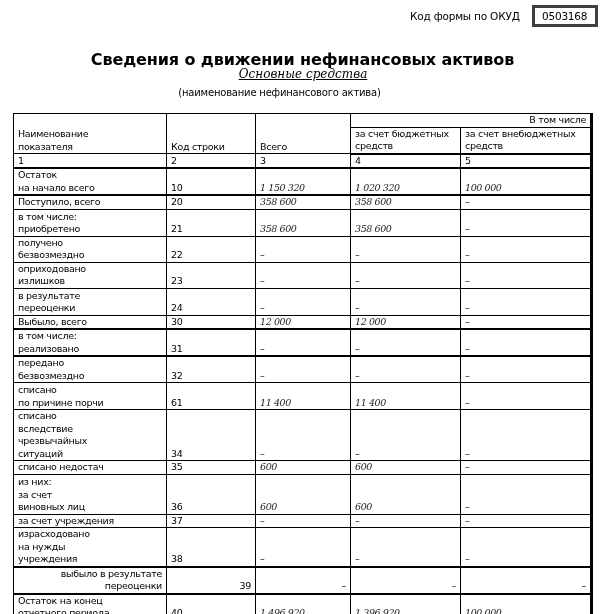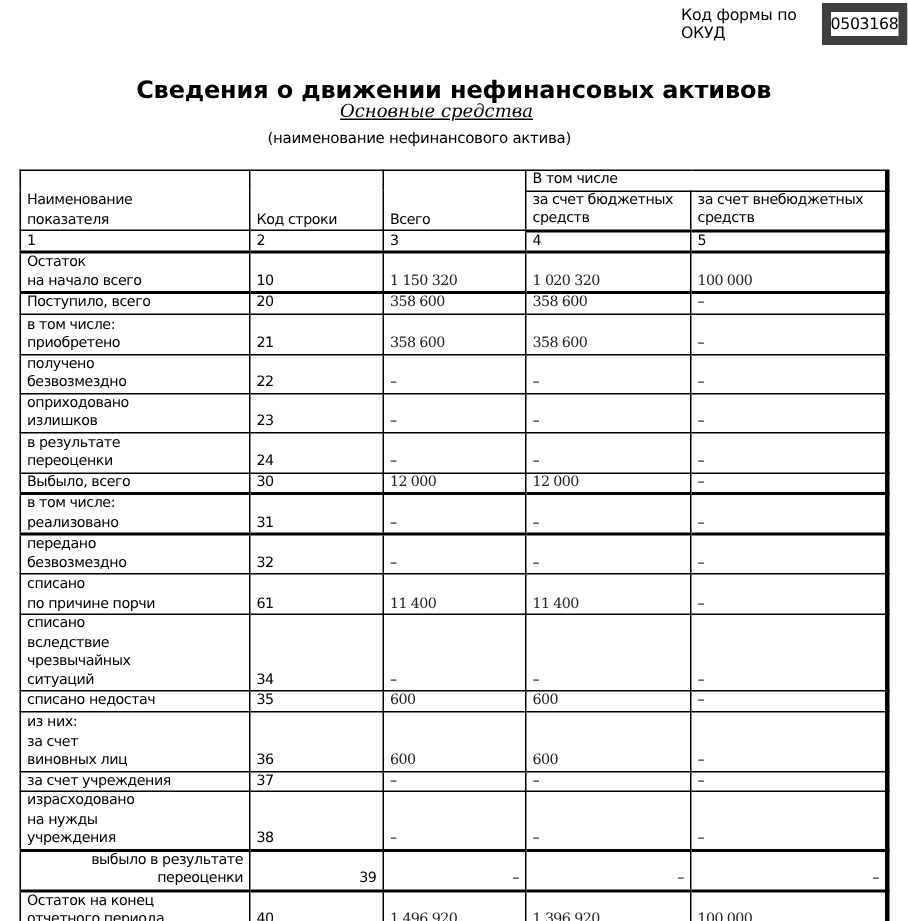--- a/index.html
+++ b/index.html
@@ -1,30 +1,30 @@
 <!DOCTYPE html>
 <html><head>
 <meta charset="utf-8">
 <style>
   html, body { margin: 0; padding: 0; background: #ffffff; }
   body { width: 605px; height: 614px; position: relative; overflow: hidden; font-family: "DejaVu Sans", sans-serif; color: #000; }
   .okud { position: absolute; top: 7px; left: 410px; height: 18px; display: flex; align-items: center; font-size: 10.5px; letter-spacing: -0.2px; }
-  .okud-label { margin-right: 12px; margin-left: 44px; }
-  .okud-box { border: 6px solid #404040; width: 60px; height: 16px; display: flex; align-items: center; justify-content: center; font-size: 10.5px; }
+  .okud-label { margin-right: 12px; }
+  .okud-box { border: 3px solid #404040; width: 60px; height: 16px; display: flex; align-items: center; justify-content: center; font-size: 10.5px; }
   .title { position: absolute; top: 50px; left: 0; width: 605px; text-align: center; font-family: "DejaVu Sans", sans-serif; font-weight: bold; font-size: 16px; letter-spacing: -0.1px; }
-  .subtitle { position: absolute; top: 67px; left: 0; width: 582px; text-align: center; font-family: "DejaVu Serif", serif; font-style: italic; font-size: 12px; }
+  .subtitle { position: absolute; top: 67px; left: 0; width: 582px; text-align: center; font-family: "DejaVu Serif", serif; font-style: italic; font-size: 12px; padding-left: 12px; }
   .subtitle span { text-decoration: underline; }
   .caption { position: absolute; top: 87px; left: 0; width: 559px; text-align: center; font-size: 10px; letter-spacing: -0.2px; }
 
   table.report { position: absolute; top: 113px; left: 13px; width: 578px; border-collapse: collapse; table-layout: fixed; font-size: 9.5px; letter-spacing: -0.3px; border-right: 3px solid #000; }
   table.report td { border: 1px solid #000; padding: 0 4px; vertical-align: bottom; line-height: 12.5px; overflow: hidden; }
   table.report tr.thick-bottom td { border-bottom: 2.5px solid #000; }
   .hdr td { vertical-align: top; padding-top: 1px; }
-  .hdr .group { text-align: left; }
-  .val { font-family: "DejaVu Serif", serif; font-size: 9.5px; color: #222; letter-spacing: -0.4px; }
+  .hdr .group { text-align: right; }
+  .val { font-family: "DejaVu Serif", serif; font-style: italic; font-size: 9.5px; color: #222; letter-spacing: -0.4px; }
   .dash { font-family: "DejaVu Sans", sans-serif; }
   .name-cell { white-space: pre-line; }
 </style>
 </head>
 <body>
 
 <div class="okud">
   <span class="okud-label">Код формы по ОКУД</span>
   <span class="okud-box">0503168</span>
 </div>

